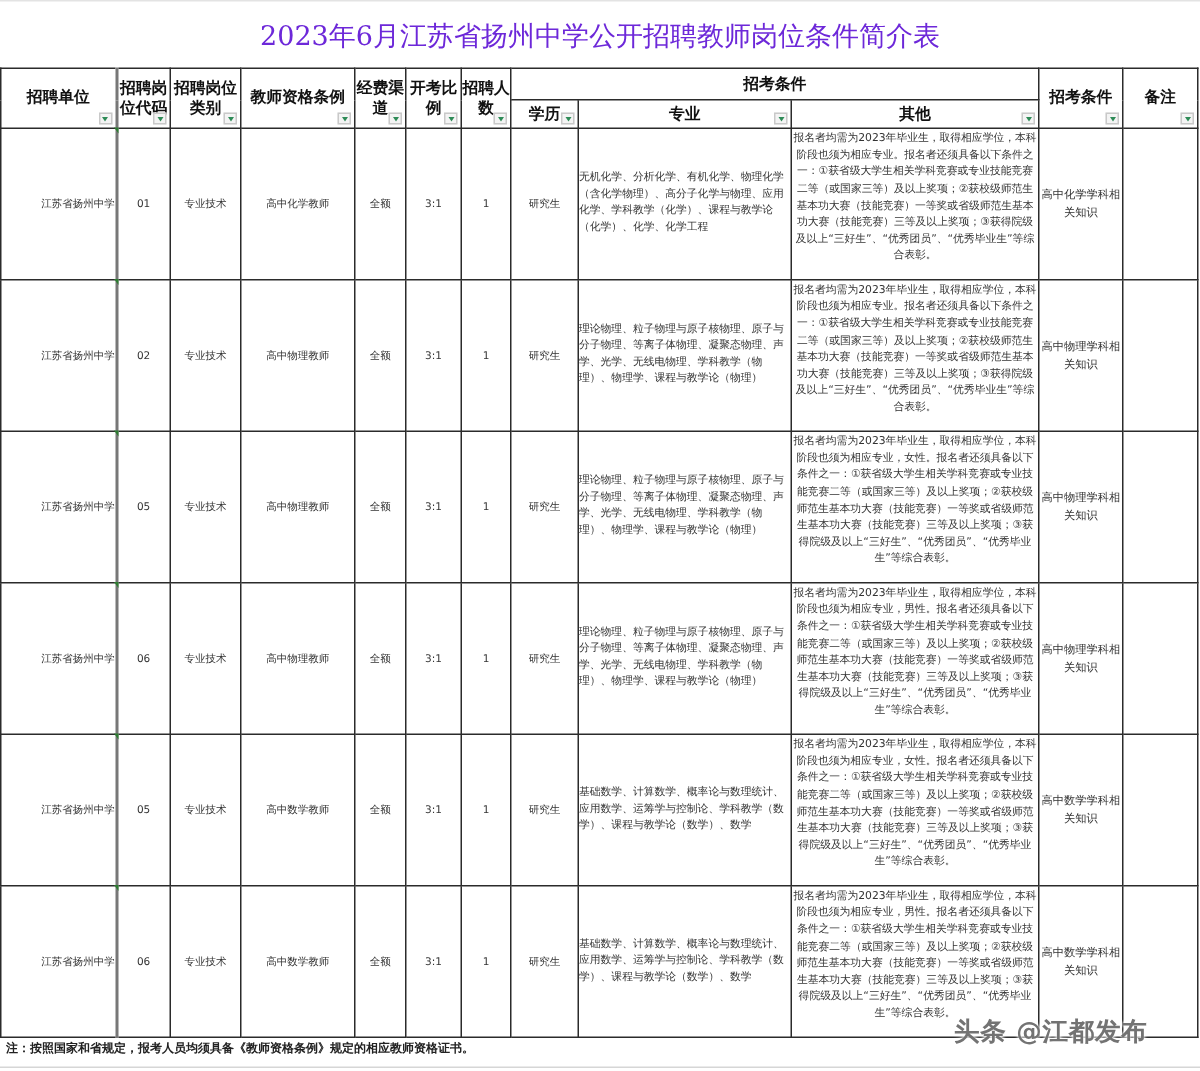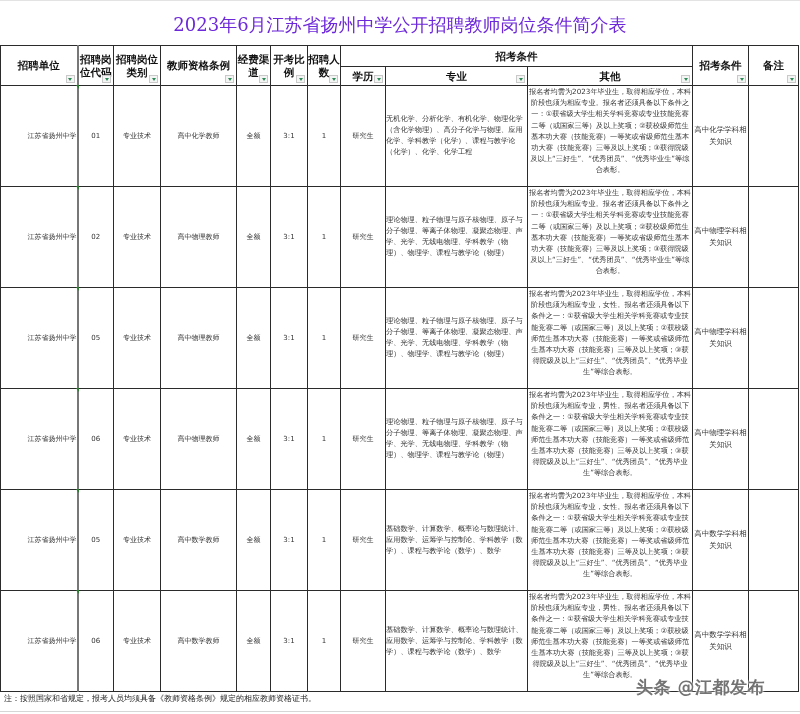--- a/index.html
+++ b/index.html
@@ -10,21 +10,21 @@
   th { font-weight: bold; font-size: 10.5px; color: #111; position: relative; text-align: center; vertical-align: middle; line-height: 13px; }
   th .filter { position: absolute; right: 2px; bottom: 2px; width: 9px; height: 8px; border: 1px solid #c9c9c9; background: #f4f4f4; box-sizing: border-box; }
   th .filter::after { content: ""; position: absolute; left: 1.5px; top: 2px; border-left: 2.5px solid transparent; border-right: 2.5px solid transparent; border-top: 3px solid #2e8b57; }
   td { font-size: 7px; color: #333; text-align: center; vertical-align: middle; }
   td.unit { position: relative; text-align: right; }
   td.unit::after { content: ""; position: absolute; right: -2px; top: -1px; border-left: 3px solid transparent; border-top: 4px solid #2e7d32; }
   td.major { text-align: left; padding: 0 2px 0 3px; line-height: 11px; font-size: 7.2px; font-family: Liberation Mono, monospace; }
   td.other { text-align: center; padding: 0 3px; line-height: 11.2px; font-size: 7.2px; vertical-align: top; padding-top: 1px; }
   td.exam { font-size: 7.5px; line-height: 12px; }
   .col-left { border-left: 2px solid #777 !important; text-align: center; }
-  .note { position: absolute; left: 4px; top: 693px; font-size: 8px; color: #222; }
+  .note { position: absolute; left: 4px; top: 693px; font-size: 8px; color: #222; font-weight: bold; }
   .bottom-line { position: absolute; left: 0; top: 711px; width: 800px; height: 1px; background: #d6d6d6; }
   .watermark { position: absolute; left: 636px; top: 676px; font-size: 17px; color: #737373; letter-spacing: 0.5px; text-shadow: 0 0 2px #fff, 0 0 3px #fff; font-weight: bold; }
 </style>
 </head>
 <body>
 
 <div class="title">2023年6月江苏省扬州中学公开招聘教师岗位条件简介表</div>
 
 <table class="grid">
   <colgroup>

